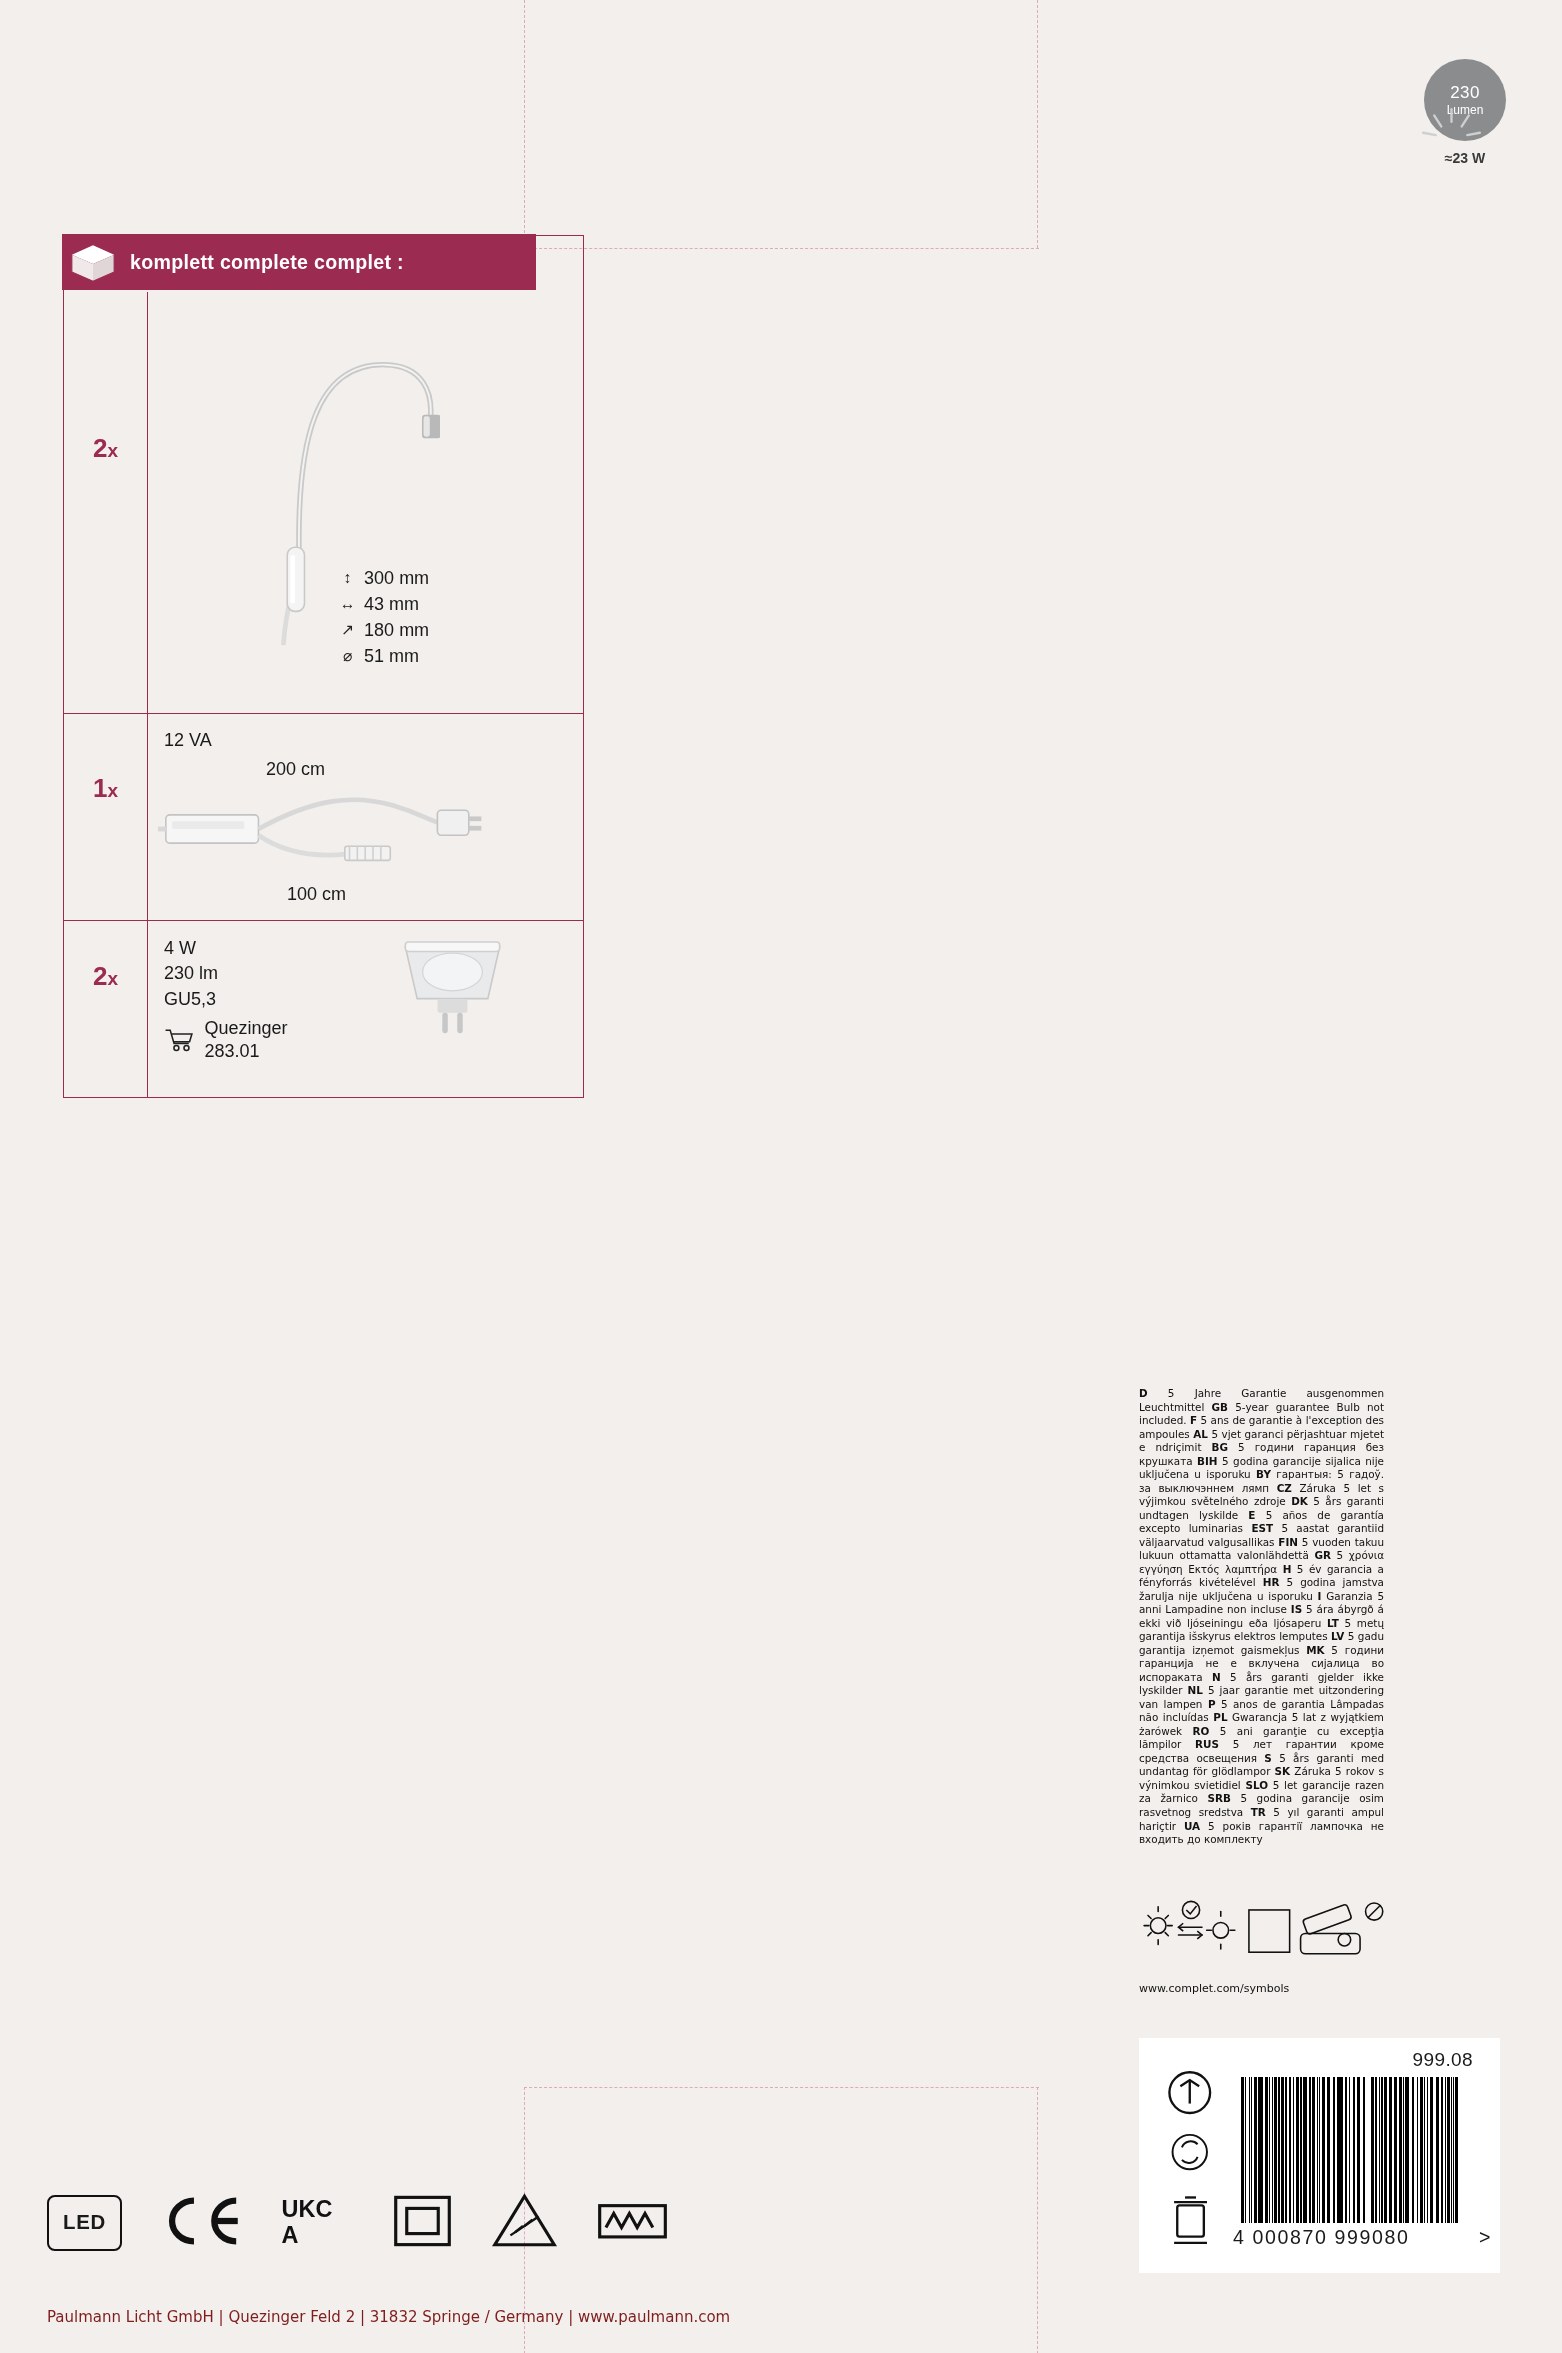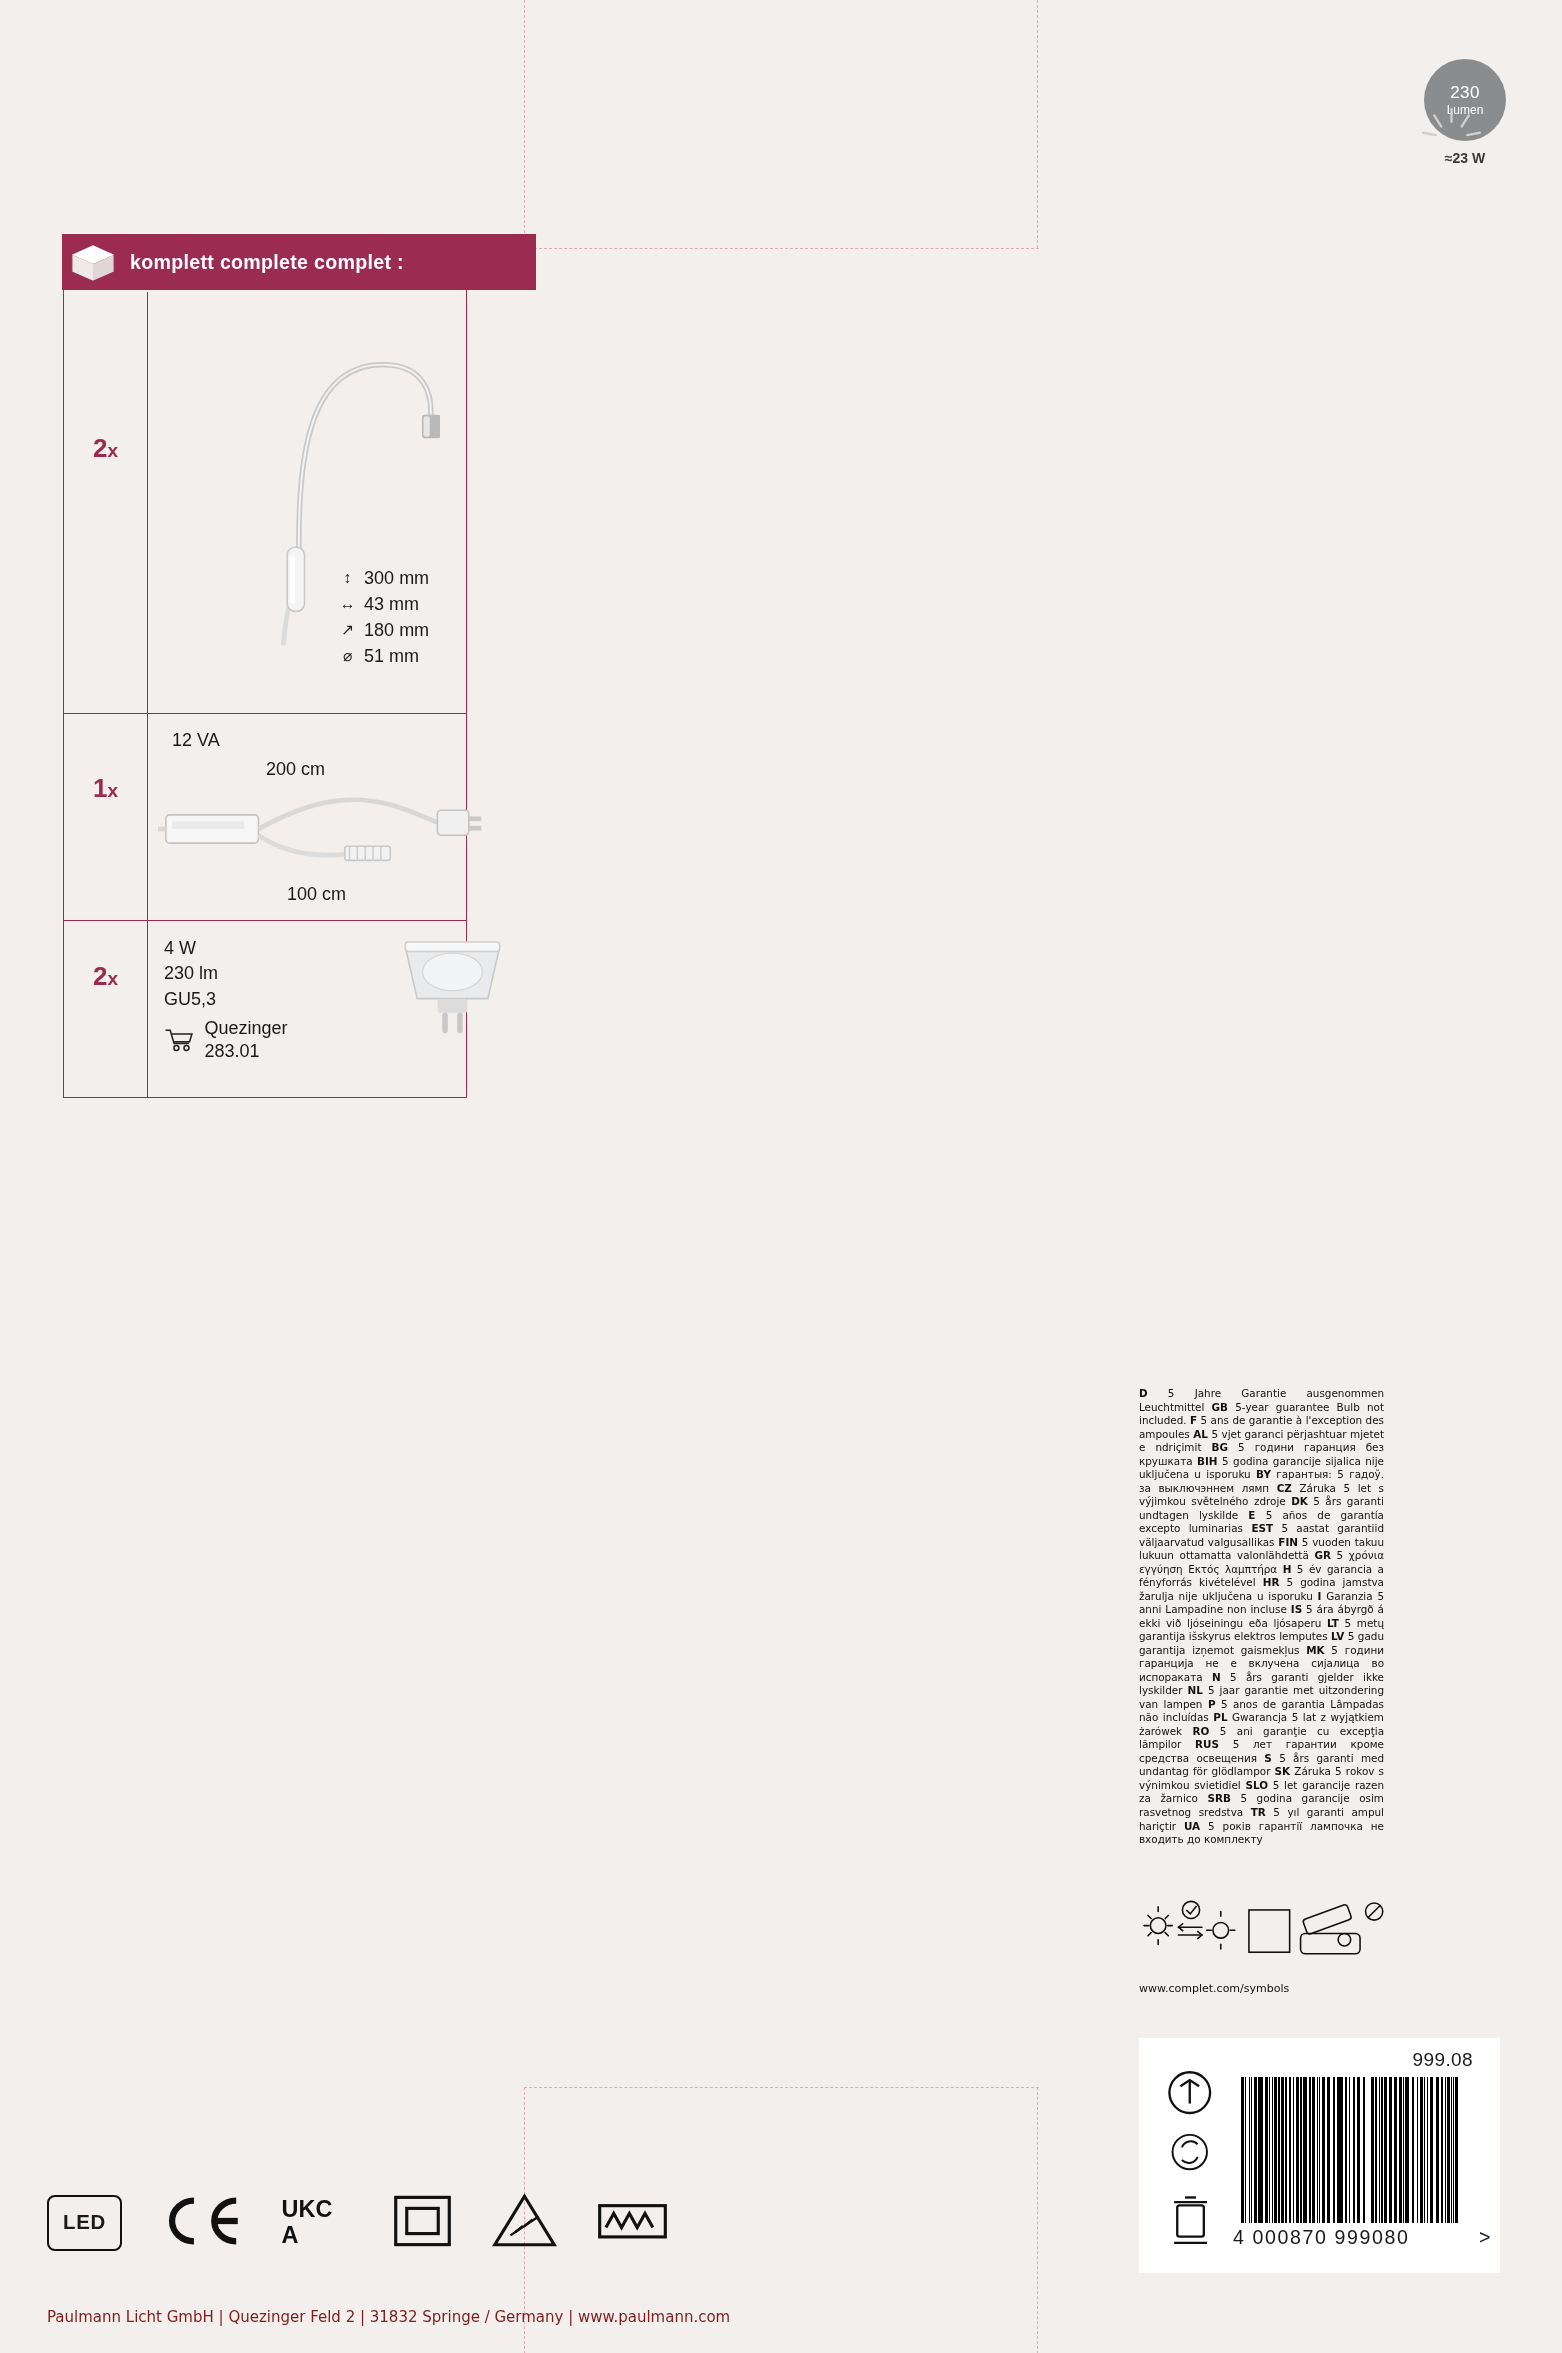--- a/index.html
+++ b/index.html
@@ -23,21 +23,21 @@
     display:flex; flex-direction:column; align-items:center; justify-content:center;
     line-height:1;
   }
   .lumen-num { font-size:17px; font-weight:normal; letter-spacing:0.4px; }
   .lumen-word { font-size:12px; margin-top:3.1px; }
   .lumen-watt { font-size:14px; margin-top:9.4px; color:#3a3a3a; font-weight:600; }
   .lumen-rays { position:absolute; right:33px; top:47px; width:63px; height:63px; }
 
   
   .panel {
-    position:absolute; left:63px; top:235px; width:404px; height:863px;
+    position:absolute; left:63px; top:235px; width:521px; height:863px;
     border:1.6px solid #9c2b52;
     background:transparent;
   }
   .panel-header {
     position:absolute; left:-1.6px; top:-1.6px; width:474px; height:56px;
     background:#9c2b52; color:#fff;
     display:flex; align-items:center;
   }
   .panel-header .box-ico { width:52px; height:47px; margin-left:4.7px; position:relative; }
   .panel-header .hdr-text {
@@ -177,21 +177,21 @@
     </div>
   </div>
 
   <div class="row-sep" style="top:477px;"></div>
 
   <div class="row" style="top:477px; height:207px;">
     <div class="qty" style="top:60px;">
       <span>1</span><span class="x">x</span>
     </div>
 
-    <div style="position:absolute; left:100px; top:17.3px; font-size:18px;margin-left:8px;">12 VA</div>
+    <div style="position:absolute; left:100px; top:17.3px; font-size:18px;">12 VA</div>
     <div style="position:absolute; left:202px; top:46px; font-size:18px;">200 cm</div>
     <div style="position:absolute; left:223px; top:171px; font-size:18px;">100 cm</div>
 
     <svg style="position:absolute; left:94px; top:61px;" width="361" height="110" viewBox="0 0 460 140">
       <rect x="10" y="52" width="118" height="36" rx="5" fill="#f6f6f6" stroke="#c3c3c3" stroke-width="2"></rect>
       <rect x="18" y="60" width="92" height="10" rx="2" fill="#eaeaea"></rect>
       <path d="M128 70 C 200 30, 250 26, 300 40 C 340 52, 350 62, 360 62" fill="none" stroke="#d8d8d8" stroke-width="6"></path>
       <path d="M128 78 C 160 100, 200 106, 240 102" fill="none" stroke="#dcdcdc" stroke-width="6"></path>
       <path d="M10 70 L 0 70" stroke="#d8d8d8" stroke-width="6"></path>
       <rect x="356" y="46" width="40" height="32" rx="5" fill="#f0f0f0" stroke="#c3c3c3" stroke-width="2"></rect>

